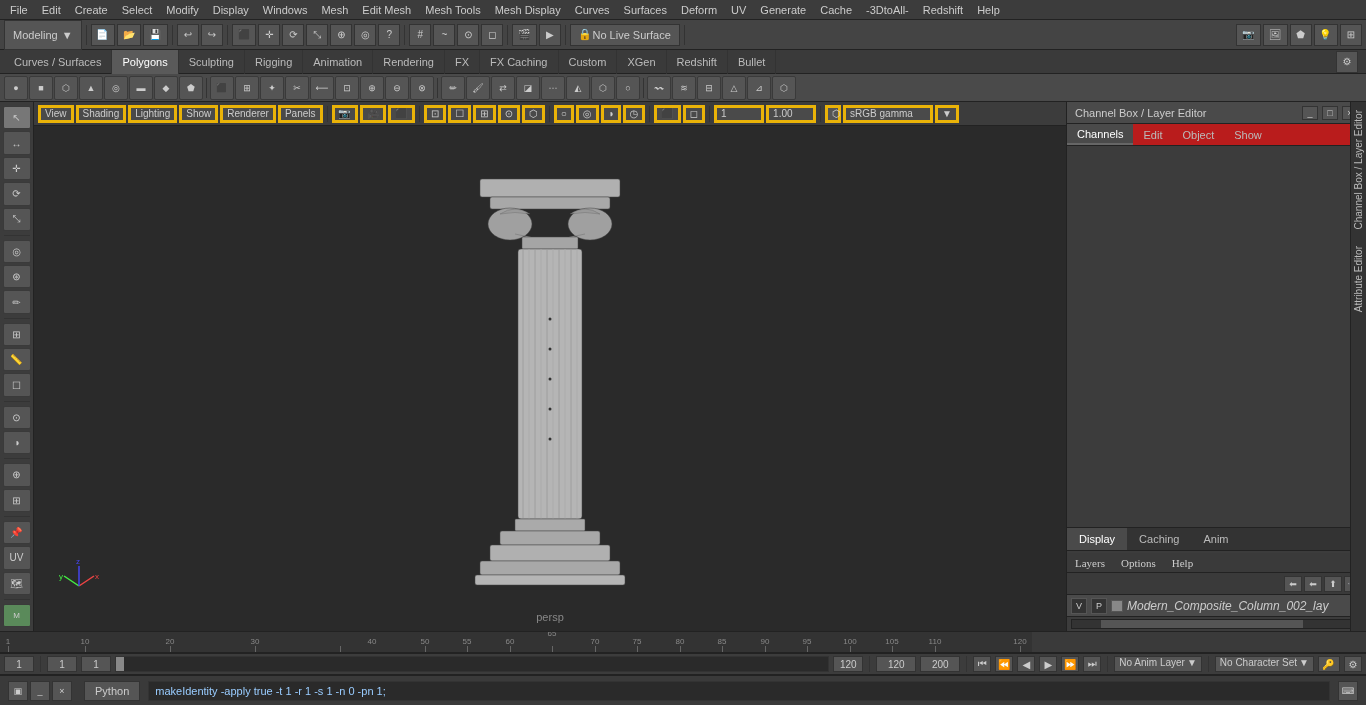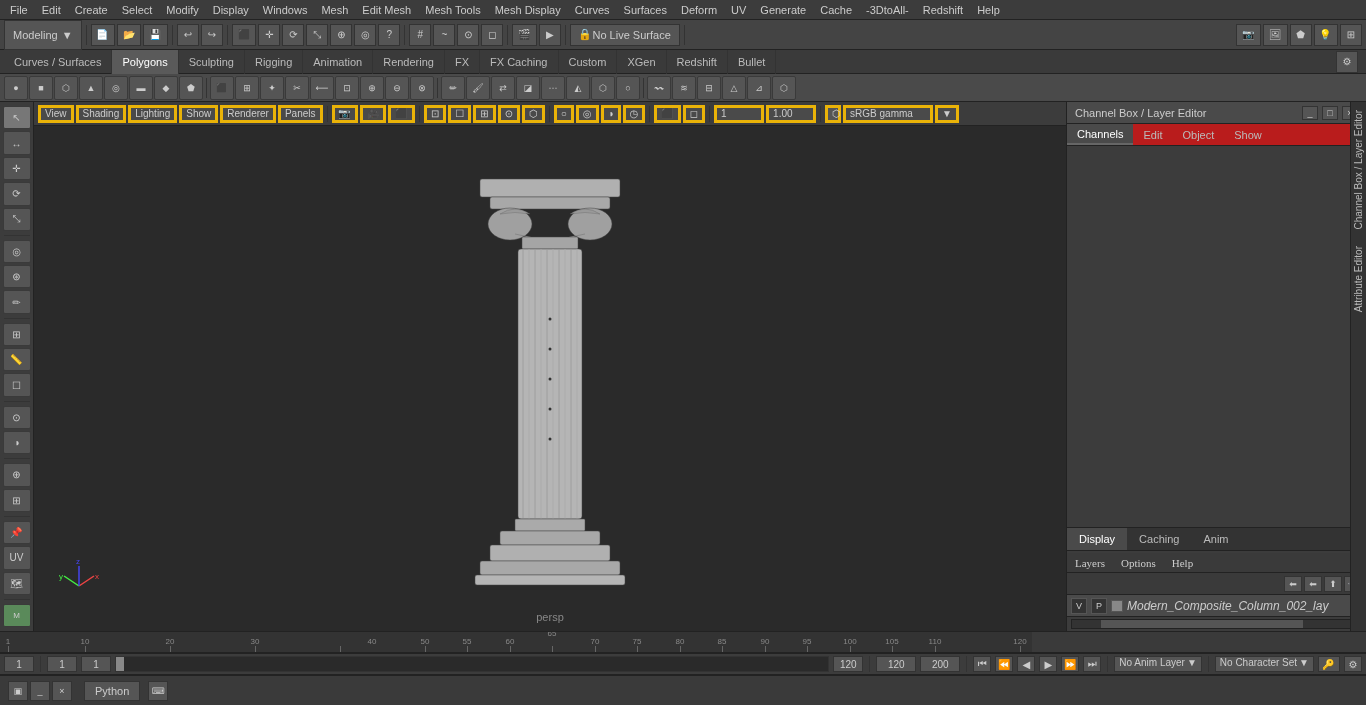--- a/index.html
+++ b/index.html
@@ -956,14 +956,15 @@
 </div>
 
 <div id="bottom-bar">
 
   <div style="display:flex; align-items:center; gap:2px; margin-right:4px;">
     <div class="mini-btn">▣</div>
     <div class="mini-btn">_</div>
     <div class="mini-btn">×</div>
   </div>
   <div class="python-tab">Python</div>
+  <div class="cmd-line">makeIdentity -apply true -t 1 -r 1 -s 1 -n 0 -pn 1;</div>
   <div class="bottom-icon">⌨</div>
 </div>
 
 </body></html>

